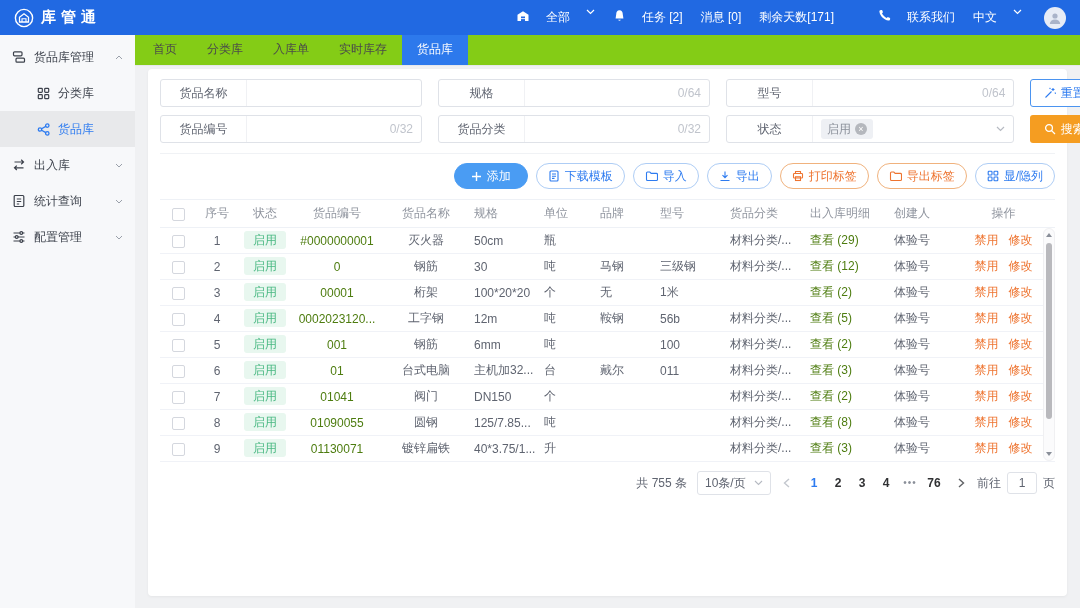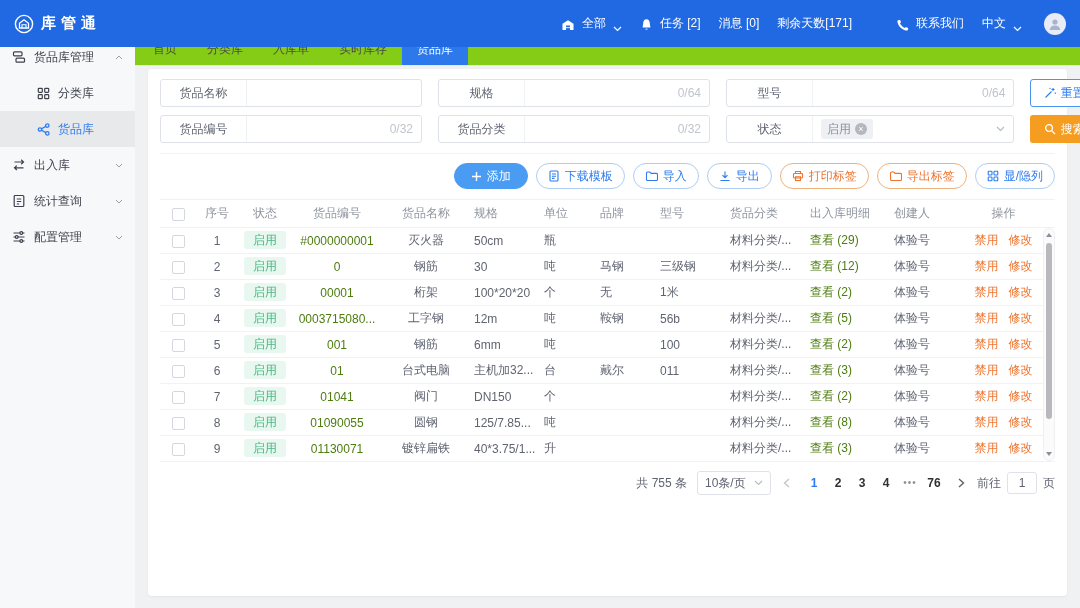--- a/index.html
+++ b/index.html
@@ -1,24 +1,24 @@
 <!DOCTYPE html>
 <html><head>
 <meta charset="utf-8">
 <style>
   * { margin:0; padding:0; box-sizing:border-box; }
   html,body { width:1080px; height:608px; overflow:hidden; }
   body { font-family:"Liberation Sans","DejaVu Sans",sans-serif; font-size:12px; color:#5f6470; background:#f0f1f3; position:relative; }
   svg { display:block; }
 
   
-  .topbar { position:absolute; top:0; left:0; right:0; height:47px; background:#2169e2; display:flex; align-items:center; justify-content:space-between; padding:0 14px; color:#fff; z-index:5; }
+  .topbar { position:absolute; top:0; left:0; right:0; height:35px; background:#2169e2; display:flex; align-items:center; justify-content:space-between; padding:0 14px; color:#fff; z-index:5; }
   .brand { display:flex; align-items:center; gap:7px; font-size:15px; font-weight:bold; letter-spacing:5px; }
   .hdr-right { display:flex; align-items:center; gap:18px; font-size:12px; }
-  .hdr-item { display:flex; align-items:flex-end; gap:7px; cursor:pointer; white-space:nowrap; }
+  .hdr-item { display:flex; align-items:flex-start; gap:16px; cursor:pointer; white-space:nowrap; }
   .hdr-item.contact { margin-left:26px; }
   .avatar { width:22px; height:22px; border-radius:50%; background:#e7ecf6; display:flex; align-items:center; justify-content:center; margin-left:4px; }
 
   
   .sidebar { position:absolute; top:33px; left:0; width:135px; bottom:0; background:#f7f8fa; padding-top:6px; }
   .side-item { height:36px; display:flex; align-items:center; padding:0 12px; gap:8px; color:#3c414b; cursor:pointer; }
   .side-item .chev { margin-left:auto; color:#9aa0aa; }
   .side-sub { padding-left:37px; }
   .side-sub.active { background:#e8e9eb; color:#2d7bf0; }
 
@@ -441,21 +441,21 @@
               <td>1米</td>
               <td></td>
               <td><span class="link">查看 (2)</span></td>
               <td>体验号</td>
               <td class="ta-c"><span class="op">禁用</span><span class="op">修改</span></td>
             </tr>
             <tr>
               <td class="ta-c"><span class="cb"></span></td>
               <td class="ta-c">4</td>
               <td class="ta-c"><span class="tag">启用</span></td>
-              <td class="ta-c"><span class="link">0003715080...</span></td>
+              <td class="ta-c"><span class="link">0002023120...</span></td>
               <td class="ta-c">工字钢</td>
               <td>12m</td>
               <td>吨</td>
               <td>鞍钢</td>
               <td>56b</td>
               <td>材料分类/...</td>
               <td><span class="link">查看 (5)</span></td>
               <td>体验号</td>
               <td class="ta-c"><span class="op">禁用</span><span class="op">修改</span></td>
             </tr>

